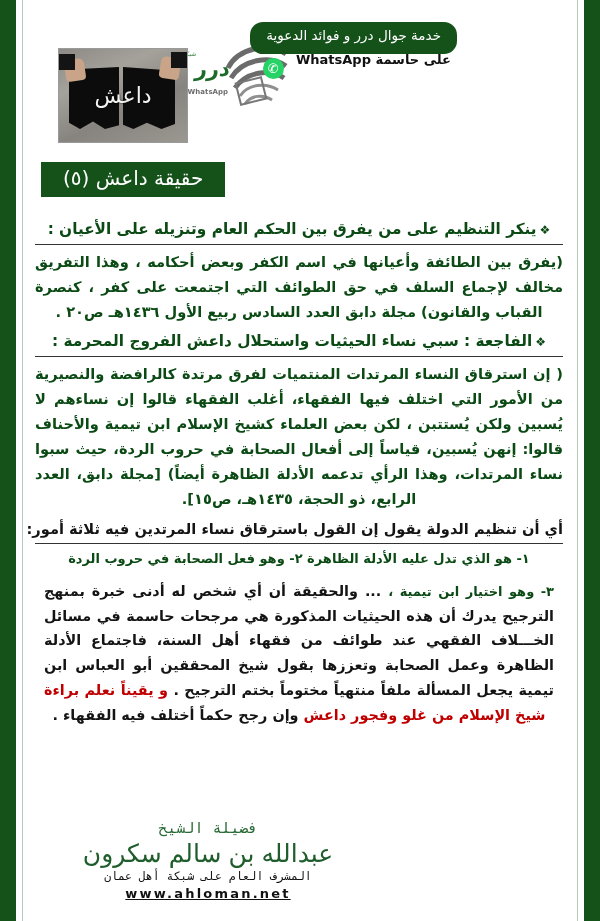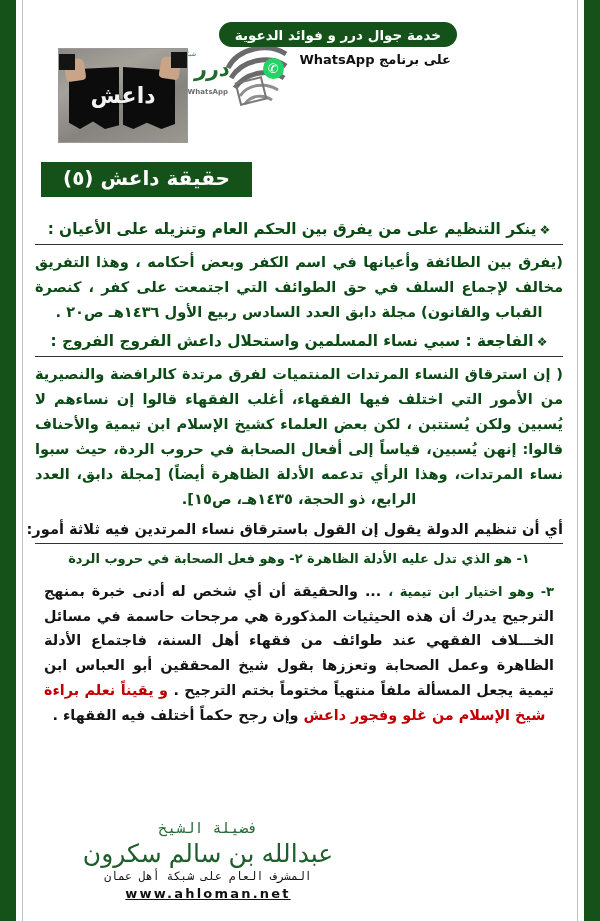--- a/index.html
+++ b/index.html
@@ -119,22 +119,22 @@
     white-space: nowrap;
   }
 
   .service-banner {
     position: absolute;
     right: 120px;
     top: 22px;
     background: #14521a;
     color: #ffffff;
     font-size: 13.5px;
-    font-weight: bold;
-    padding: 5px 16px 4px 16px;
+    font-weight: normal;
+    padding: 5px 16px 11px 16px;
     border-radius: 13px;
     white-space: nowrap;
     margin-left: 29px;
   }
   .service-sub {
     position: absolute;
     right: 126px;
     top: 52px;
     font-size: 13px;
     font-weight: bold;
@@ -169,21 +169,21 @@
     width: 52px;
     clip-path: polygon(0 0, 100% 6%, 100% 92%, 74% 100%, 46% 90%, 20% 100%, 0 93%);
   }
   .flag-word {
     position: absolute;
     left: 0; right: 0;
     top: 34px;
     text-align: center;
     color: #f2f2f2;
     font-size: 22px;
-    font-weight: bold;
+    font-weight: normal;
     letter-spacing: 1px;
     z-index: 4;
     text-shadow: 0 0 2px #000;
   }
   .hand {
     position: absolute;
     width: 20px;
     height: 22px;
     background: #c9a488;
     border-radius: 6px 6px 4px 4px;
@@ -206,21 +206,21 @@
     position: relative;
     height: 46px;
   }
   .title-badge {
     position: absolute;
     left: 18px;
     top: 2px;
     background: #14521a;
     color: #ffffff;
     font-size: 20px;
-    font-weight: bold;
+    font-weight: normal;
     padding: 4px 22px 7px 22px;
     white-space: nowrap;
     letter-spacing: 0px;
   }
 
   
   .content {
     padding: 8px 14px 0 12px;
     direction: rtl;
     text-align: justify;
@@ -364,21 +364,21 @@
 
         <div class="brand-wordmark">
           <span class="tiny">شبكة ومجموعة</span>
           <span>درر وفوائد</span>
         </div>
 
         <div class="brand-wa-label">WhatsApp درر وفوائد</div>
       </div>
 
       <div class="service-banner">خدمة جوال درر و فوائد الدعوية</div>
-      <div class="service-sub">على برنامج WhatsApp</div>
+      <div class="service-sub">على حاسمة WhatsApp</div>
 
       <div class="flag-photo">
         <div class="sleeve l"></div>
         <div class="sleeve r"></div>
         <div class="hand l"></div>
         <div class="hand r"></div>
         <div class="flag-cloth-l"></div>
         <div class="flag-cloth-r"></div>
         <div class="flag-word">داعش</div>
       </div>
@@ -389,21 +389,21 @@
     </div>
 
     <div class="content">
 
       <div class="sec-head">
         <span class="bullet">❖</span><span>ينكر التنظيم على من يفرق بين الحكم العام وتنزيله على الأعيان :</span>
       </div>
       <p class="green-para">(يفرق بين الطائفة وأعيانها في اسم الكفر وبعض أحكامه ، وهذا التفريق مخالف لإجماع السلف في حق الطوائف التي اجتمعت على كفر ، كنصرة القباب والقانون) مجلة دابق العدد السادس ربيع الأول ١٤٣٦هـ ص٢٠ .</p>
 
       <div class="sec-head">
-        <span class="bullet">❖</span><span>الفاجعة : سبي نساء المسلمين واستحلال داعش الفروج الفروج :</span>
+        <span class="bullet">❖</span><span>الفاجعة : سبي نساء الحيثيات واستحلال داعش الفروج المحرمة :</span>
       </div>
       <p class="green-para">( إن استرقاق النساء المرتدات المنتميات لفرق مرتدة كالرافضة والنصيرية من الأمور التي اختلف فيها الفقهاء، أغلب الفقهاء قالوا إن نساءهم لا يُسبين ولكن يُستتبن ، لكن بعض العلماء كشيخ الإسلام ابن تيمية والأحناف قالوا: إنهن يُسبين، قياساً إلى أفعال الصحابة في حروب الردة، حيث سبوا نساء المرتدات، وهذا الرأي تدعمه الأدلة الظاهرة أيضاً) [مجلة دابق، العدد الرابع، ذو الحجة، ١٤٣٥هـ، ص١٥].</p>
 
       <div class="lead-line">أي أن تنظيم الدولة يقول إن القول باسترقاق نساء المرتدين فيه ثلاثة أمور:</div>
 
       <div class="num-line">١- هو الذي تدل عليه الأدلة الظاهرة  ٢- وهو فعل الصحابة في حروب الردة</div>
 
       <p class="black-para"><span class="num-line" style="display:inline; color:#0b4a14;">٣- وهو اختيار ابن تيمية ،</span> <span>... والحقيقة أن أي شخص له أدنى خبرة بمنهج الترجيح يدرك أن هذه الحيثيات المذكورة هي مرجحات حاسمة في مسائل الخـــلاف الفقهي عند طوائف من فقهاء أهل السنة، فاجتماع الأدلة الظاهرة وعمل الصحابة وتعززها بقول شيخ المحققين أبو العباس ابن تيمية يجعل المسألة ملفاً منتهياً مختوماً بختم الترجيح .</span> <span class="red">و يقيناً نعلم براءة شيخ الإسلام من غلو وفجور داعش</span> <span>وإن رجح حكماً أختلف فيه الفقهاء .</span></p>
     </div>
 

